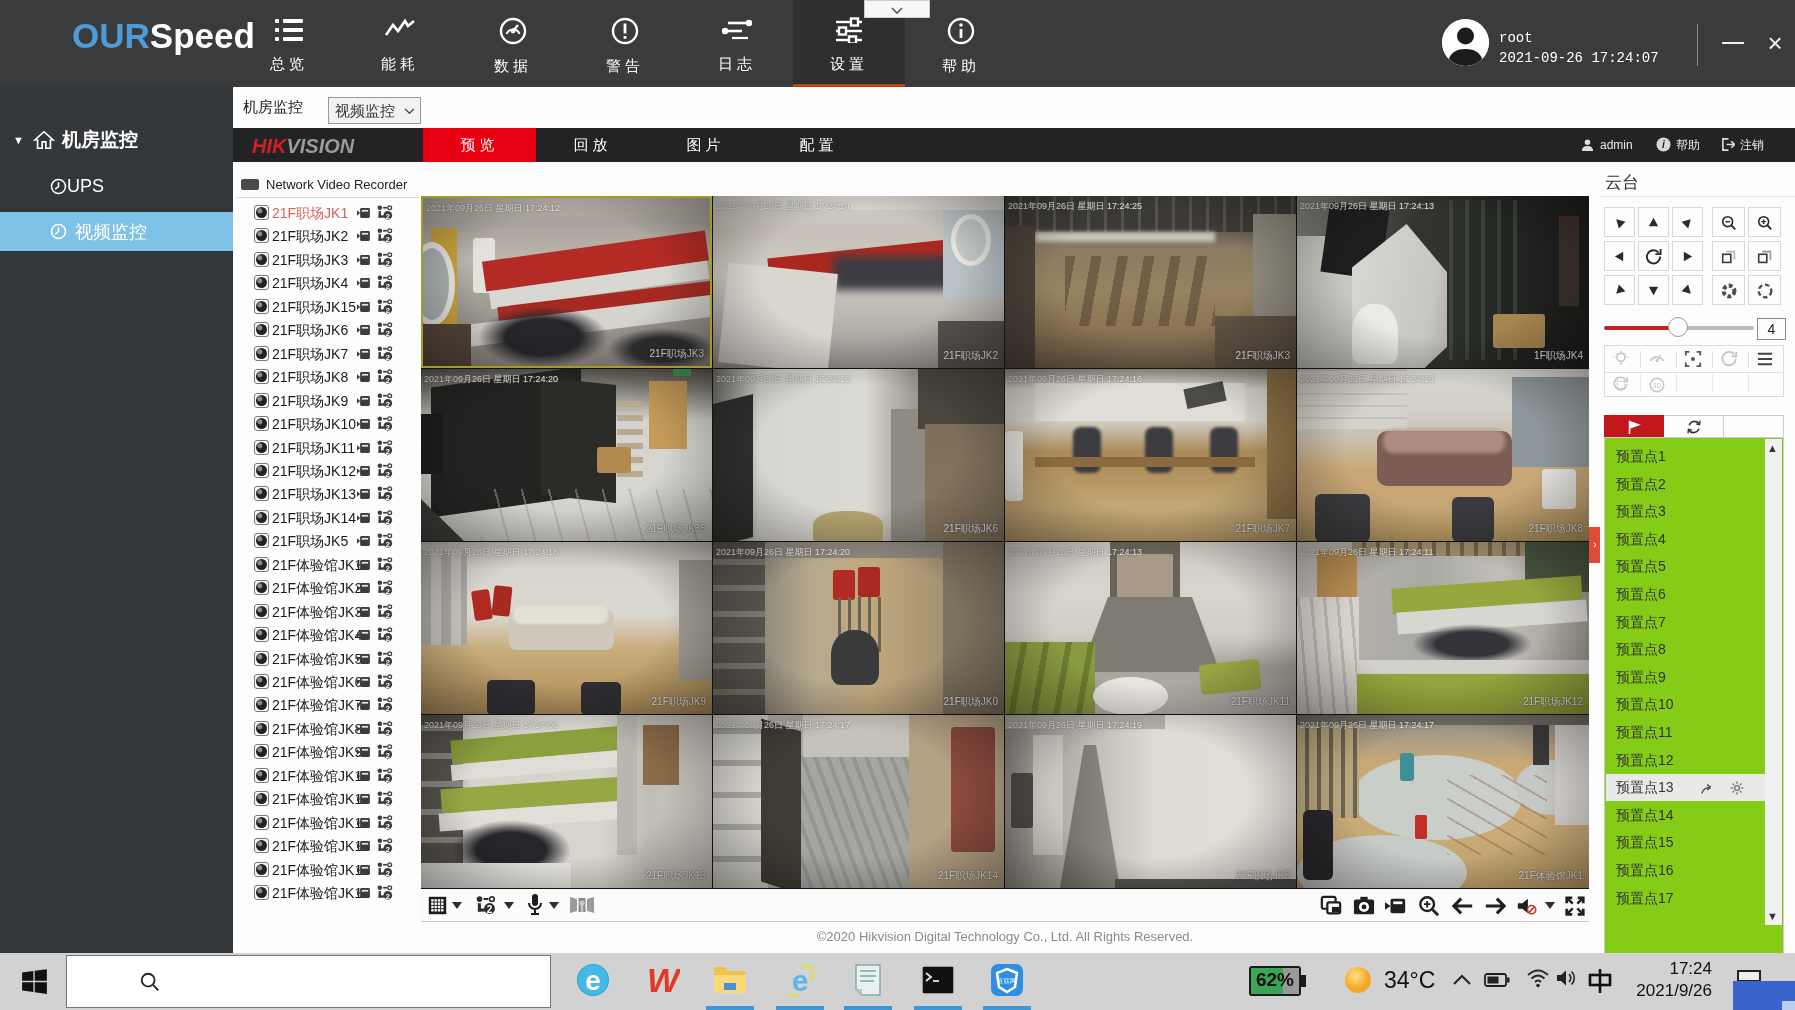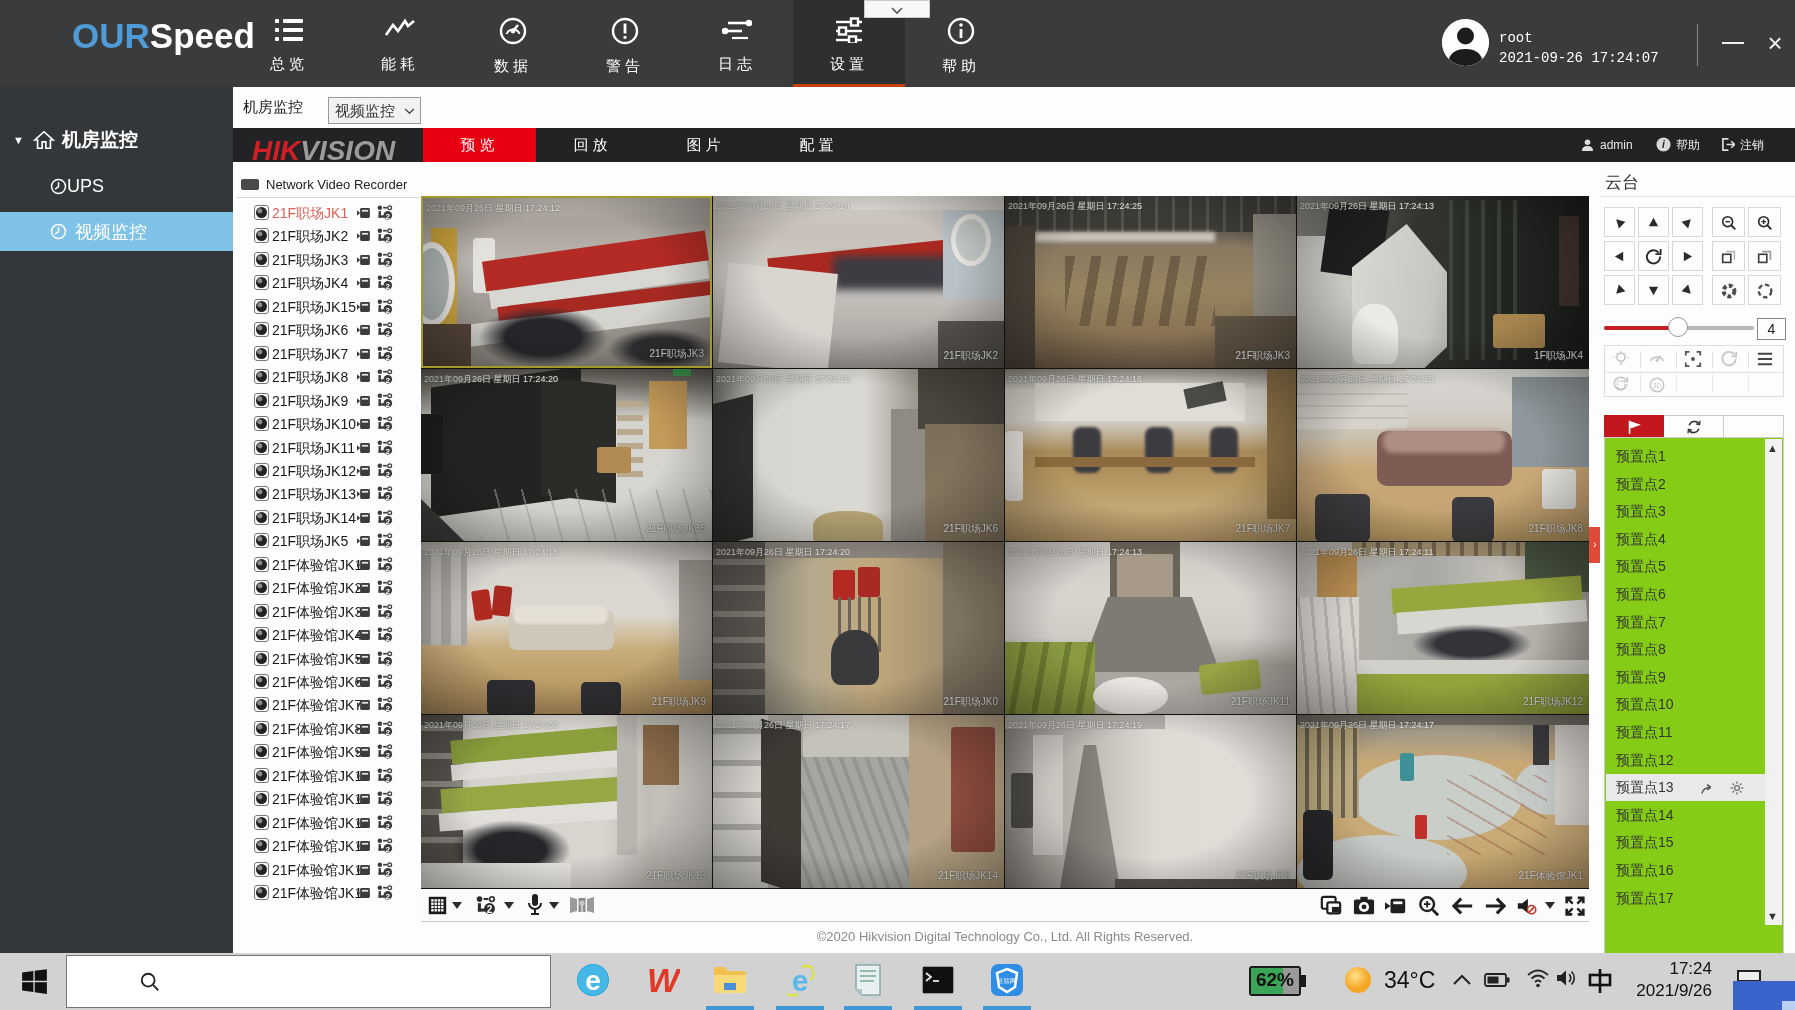--- a/index.html
+++ b/index.html
@@ -28,21 +28,21 @@
 .siderow{position:absolute;left:0;width:233px;display:flex;align-items:center;}
 #srow1{top:39px;height:28px;font-size:19px;font-weight:bold;}
 #srow2{top:86px;height:26px;font-size:18px;}
 #srow3{top:125px;height:39px;font-size:18px;background:#7ec2e8;}
 
 
 #main{position:absolute;left:233px;top:87px;width:1562px;height:866px;background:#fdfdfd;}
 #verlbl{position:absolute;left:10px;top:11px;font-size:15px;color:#222;}
 #verdrop{position:absolute;left:95px;top:10px;width:93px;height:27px;background:#f2f2f2;border:1px solid #9a9a9a;font-size:15px;color:#333;line-height:25px;padding-left:6px;}
 #hikbar{position:absolute;left:0;top:41px;width:1562px;height:34px;background:#232325;}
-#hiklogo{position:absolute;left:19px;top:7px;font-size:28px;font-weight:bold;font-style:italic;letter-spacing:0px;color:#9b9b9b;}
+#hiklogo{position:absolute;left:19px;top:7px;font-size:20px;font-weight:bold;font-style:italic;letter-spacing:0px;color:#9b9b9b;}
 #hiklogo .r{color:#d01f27;}
 .tab{position:absolute;top:0;height:34px;line-height:34px;color:#fff;font-size:15px;letter-spacing:4px;text-align:center;}
 #tabyl{left:190px;width:113px;background:#e60012;}
 .hikright{position:absolute;top:0;height:34px;line-height:34px;color:#e8e8e8;font-size:12px;}
 
 
 #camlist{position:absolute;left:0;top:75px;width:188px;height:966px;}
 .camrow{position:absolute;left:0;width:188px;height:23px;font-size:14px;color:#1a1a1a;white-space:nowrap;}
 .camrow .nm{position:absolute;left:39px;top:3px;}
 .camrow.red .nm{color:#d8625a;}

